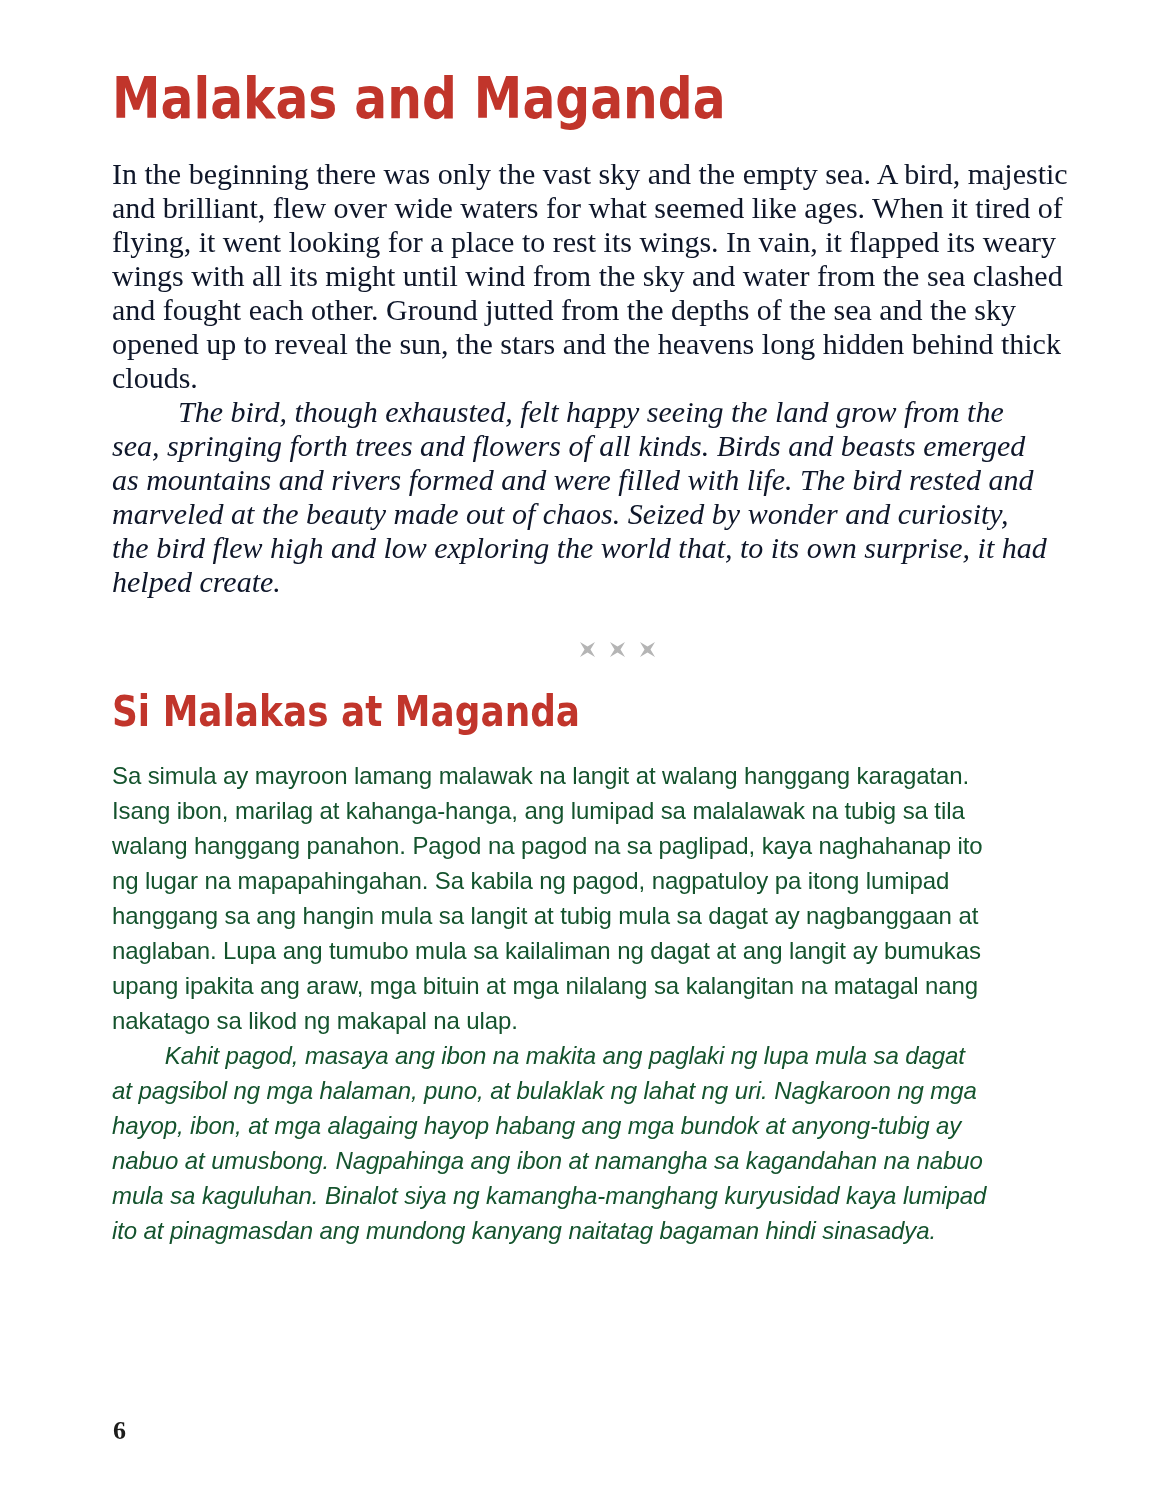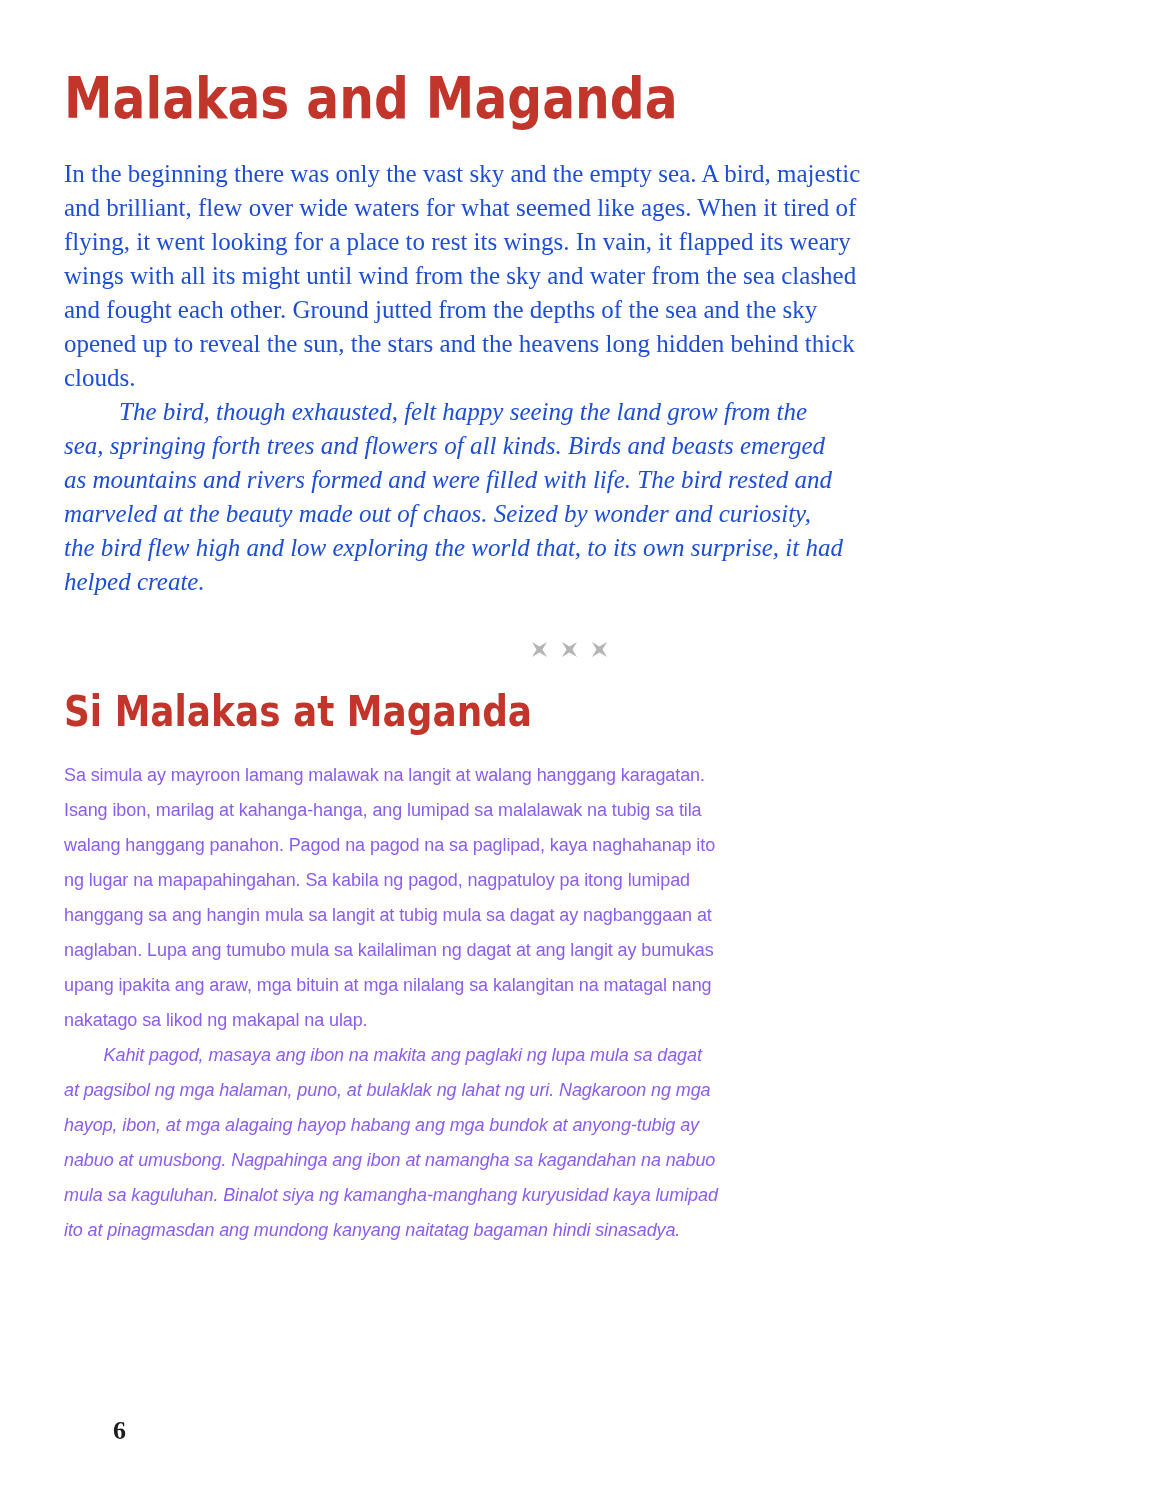--- a/index.html
+++ b/index.html
@@ -12,21 +12,21 @@
     width: 1159px;
     height: 1500px;
     position: relative;
     font-family: "Liberation Serif", serif;
     color: #1d1d1b;
   }
   .page {
     position: relative;
     width: 1159px;
     height: 1500px;
-    padding: 74px 60px 0 64px;
+    padding: 74px 60px 0 112px;
   }
   .content {
     width: 1010px;
   }
   h1.title-en {
     margin: 0 0 30px 0;
     font-family: "DejaVu Sans", sans-serif;
     font-weight: bold;
     font-size: 53px;
     line-height: 1.0;
@@ -41,32 +41,32 @@
     font-weight: bold;
     font-size: 39px;
     line-height: 1.0;
     color: #c1352b;
     transform: scaleX(0.92) scaleY(1.08);
     transform-origin: left bottom;
   }
   .body-en p {
     margin: 0;
     font-family: "Liberation Serif", serif;
-    font-size: 25px;
+    font-size: 30px;
     line-height: 34px;
     white-space: pre-line;
-    color: #1d4ed8;
+    color: #0f172a;
   }
   .body-tl p {
     margin: 0;
     font-family: "Liberation Sans", sans-serif;
-    font-size: 18px;
+    font-size: 24px;
     line-height: 35px;
     white-space: pre-line;
-    color: #8b5cf6;
+    color: #14532d;
     letter-spacing: -0.1px;
   }
   p.indented {
     text-indent: 2.2em;
     font-style: italic;
   }
   .divider {
     display: flex;
     justify-content: center;
     align-items: center;

